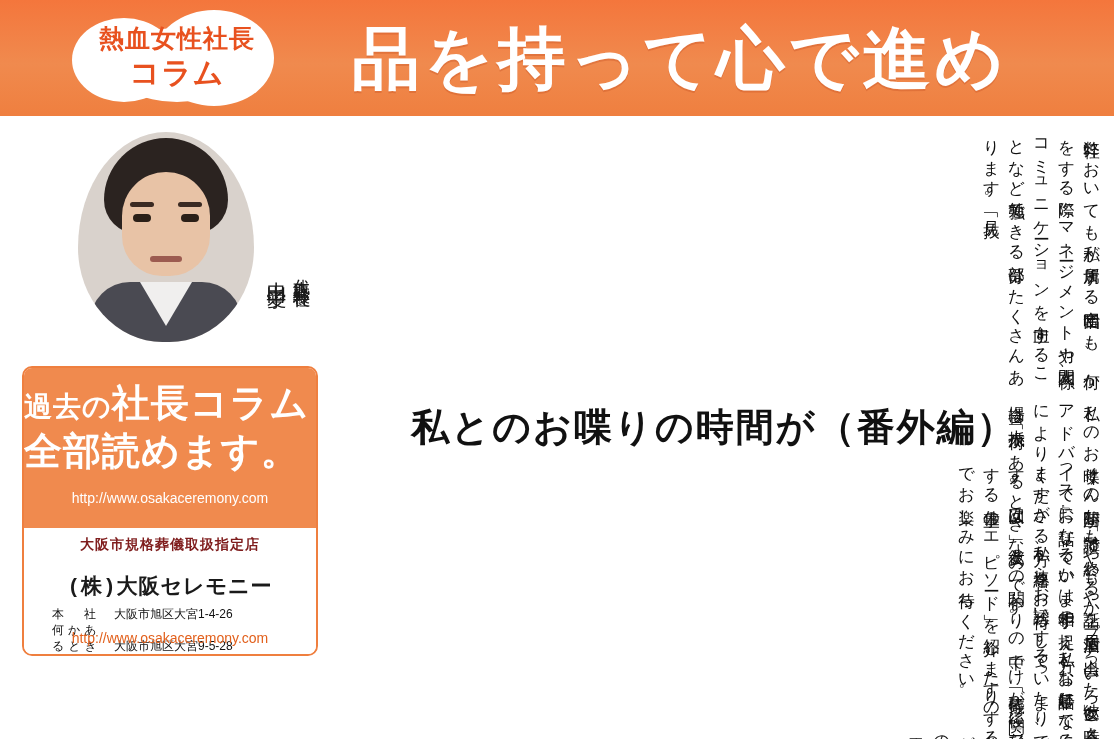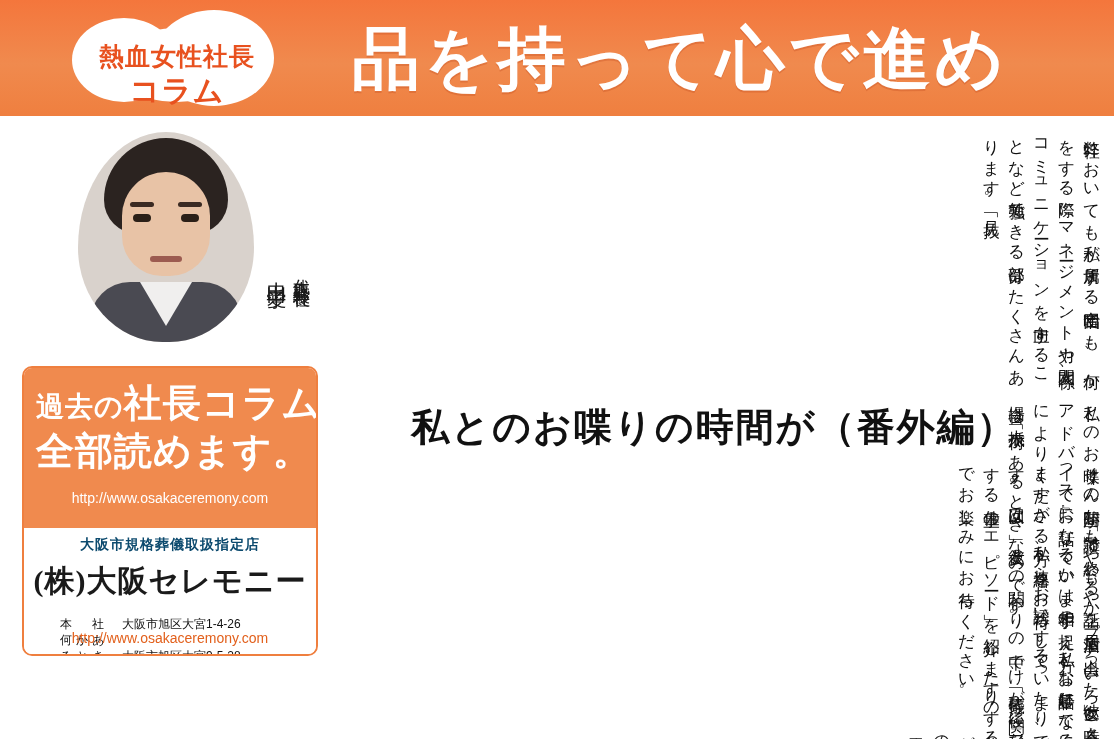--- a/index.html
+++ b/index.html
@@ -33,21 +33,21 @@
   }
   .badge .blob{
     position:absolute;background:#ffffff;border-radius:50%;
   }
   .badge .b1{left:0px;  top:8px;  width:104px;height:84px;}
   .badge .b2{left:82px; top:0px;  width:120px;height:96px;}
   .badge .b3{left:40px; top:18px; width:130px;height:74px;}
   .badge-text{
     position:absolute;left:0;top:12px;width:210px;text-align:center;
     color:#e8511f;font-family:"DejaVu Sans", sans-serif;font-weight:700;
-    font-size:25px;line-height:34px;letter-spacing:1px;margin-top:18px;
+    font-size:25px;line-height:34px;letter-spacing:1px;
   }
   .badge-text span{display:block;}
   .badge-text .l2{font-size:30px;}
 
   
   .left-col{
     position:absolute;left:0;top:116px;width:340px;height:623px;background:#fff;
   }
   .portrait{
     position:absolute;left:78px;top:16px;width:176px;height:210px;
@@ -95,50 +95,50 @@
   .name-person{font-size:20px;letter-spacing:3px;margin-left:4px;}
 
   .promo{
     position:absolute;left:22px;top:250px;width:296px;height:290px;
     border:2px solid #ef7f3f;border-radius:10px;background:#fff;
     box-sizing:border-box;overflow:hidden;
   }
   .promo-top{
     position:absolute;left:0;top:0;width:292px;height:180px;
     background:#f08a4e;
-    padding:14px 12px 0 12px;box-sizing:border-box;
+    padding:14px 12px 0 0;box-sizing:border-box;
   }
   .promo-l1{
     color:#ffffff;font-family:"DejaVu Serif", serif;font-weight:700;
     font-size:28px;line-height:42px;letter-spacing:1px;white-space:nowrap;
   }
   .promo-l1 .big{font-size:38px;}
   .promo-l2{
     color:#ffffff;font-family:"DejaVu Serif", serif;font-weight:700;
     font-size:38px;line-height:46px;letter-spacing:1px;white-space:nowrap;
   }
   .promo-url{
     position:absolute;left:0;top:122px;width:292px;text-align:center;
     color:#ffffff;font-family:"Liberation Sans", sans-serif;font-size:14px;
   }
   .promo-bottom{
     position:absolute;left:0;top:160px;width:292px;height:126px;background:#fff;
     text-align:center;
   }
   .shop-line{
-    margin-top:8px;color:#0c4a6e;font-family:"DejaVu Sans", sans-serif;
+    margin-top:8px;color:#7f1d1d;font-family:"DejaVu Sans", sans-serif;
     font-size:14px;font-weight:700;letter-spacing:1px;
   }
   .shop-name{
-    margin-top:7px;color:#1a1a1a;font-family:Liberation Serif, serif;
-    font-weight:700;font-size:30px;letter-spacing:1px;white-space:nowrap;
+    margin-top:18px;color:#1a1a1a;font-family:Liberation Mono, monospace;
+    font-weight:700;font-size:21px;letter-spacing:1px;white-space:nowrap;
   }
   .addr{
-    margin-top:14px;font-family:"Liberation Sans", sans-serif;font-size:12px;
-    color:#111;line-height:16px;text-align:left;padding-left:36px;
+    margin-top:6px;font-family:"Liberation Sans", sans-serif;font-size:12px;
+    color:#111;line-height:16px;text-align:left;padding-left:28px;
   }
   .addr .lbl{display:inline-block;width:62px;letter-spacing:4px;}
   .promo-url2{
     position:absolute;left:0;top:262px;width:292px;text-align:center;
     color:#e2601c;font-family:"Liberation Sans", sans-serif;font-size:14px;
   }
 
   
   .article{
     position:absolute;left:344px;top:116px;width:770px;height:623px;background:#fff;

